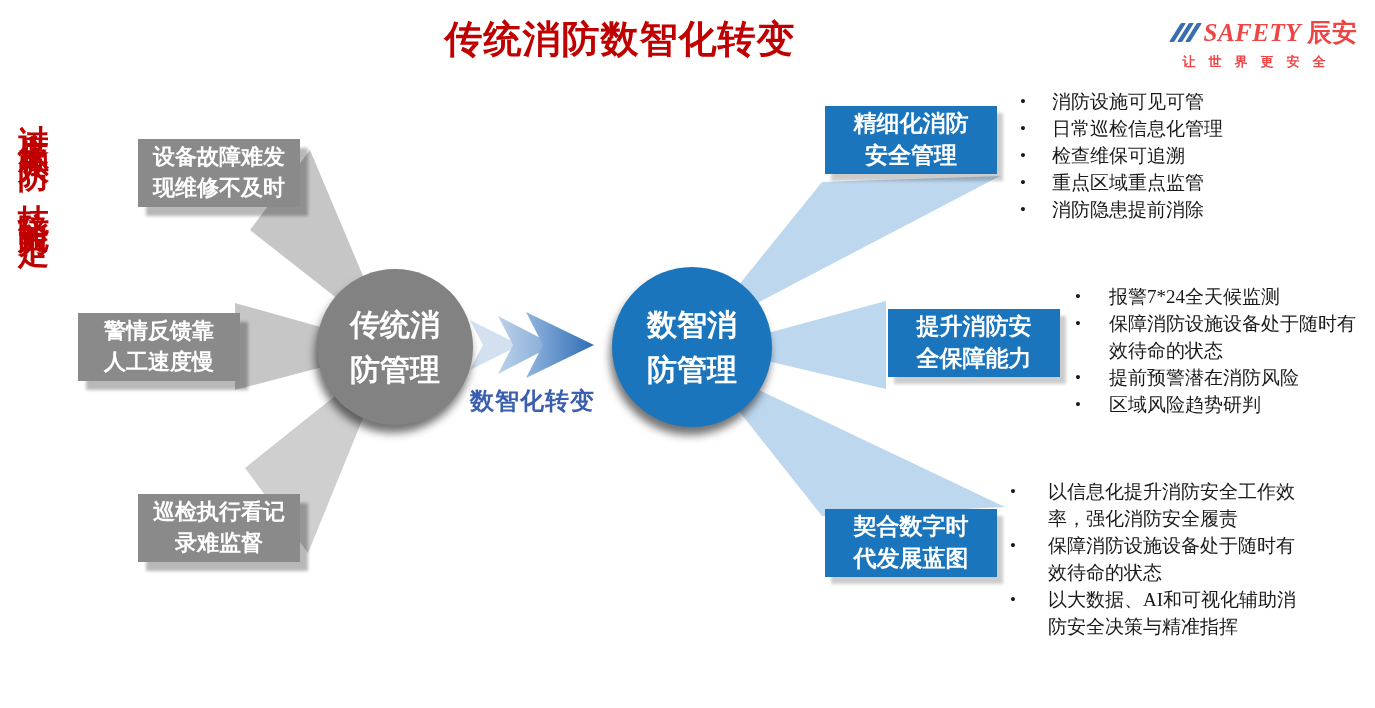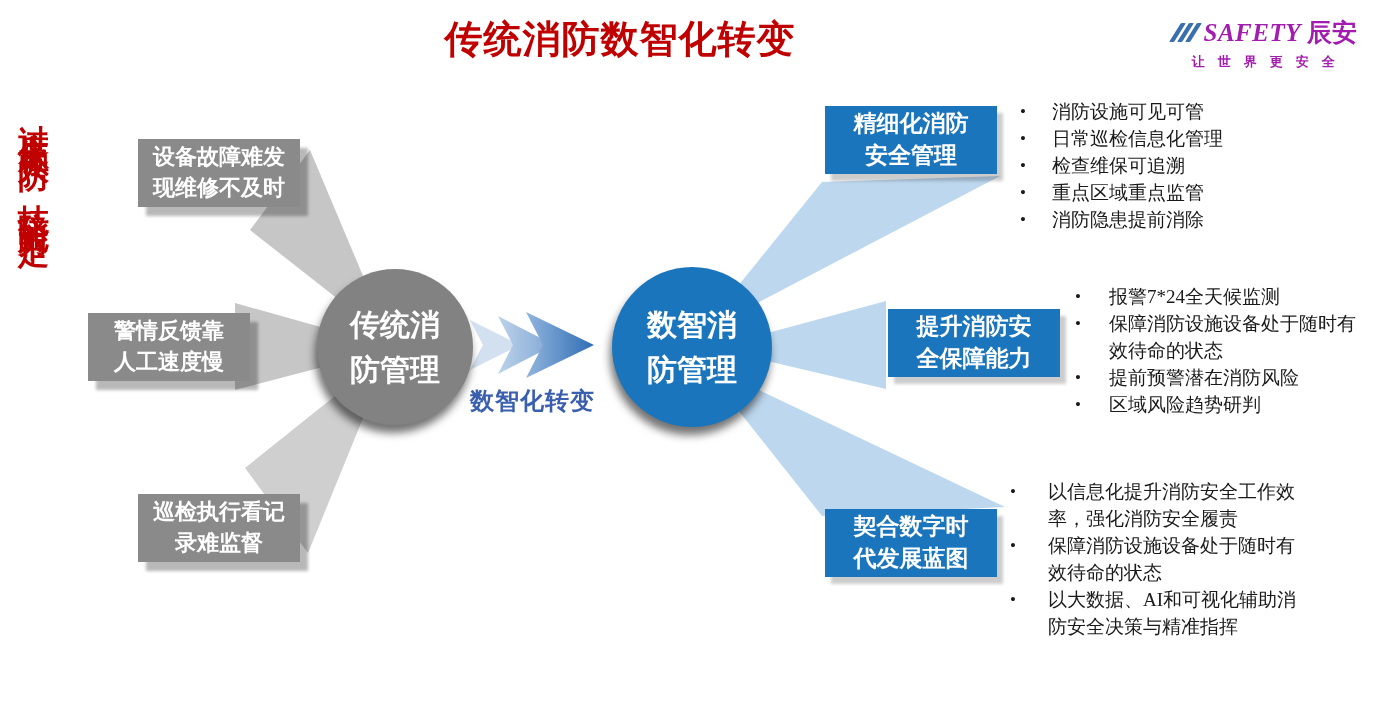--- a/index.html
+++ b/index.html
@@ -10,21 +10,21 @@
     overflow:hidden;
     font-family:Liberation Serif, serif;
   }
   
   .title{
     position:absolute;left:300px;top:14px;width:640px;
     text-align:center;font-size:38px;font-weight:bold;color:#C00000;
     letter-spacing:1px;z-index:2;
   }
   
-  .logo{position:absolute;right:18px;top:16px;text-align:center;color:#a21caf;z-index:2;}
+  .logo{position:absolute;right:18px;top:16px;text-align:left;color:#ef4444;z-index:2;}
   .logo-main{display:flex;align-items:center;justify-content:flex-end;font-weight:bold;font-size:25px;}
   .logo-slashes{display:inline-flex;align-items:center;margin-right:5px;}
   .slash{display:inline-block;width:5px;height:19px;background:#3A6FAF;transform:skewX(-32deg);margin-right:3px;border-radius:1px;}
   .logo-brand{font-style:italic;letter-spacing:0.5px;margin-right:6px;}
   .logo-brand-cn{font-style:normal;}
   .logo-tagline{font-size:13px;font-weight:bold;letter-spacing:13px;margin-top:4px;padding-left:8px;white-space:nowrap;}
   
   .left-vert{
     position:absolute;left:12px;top:100px;z-index:2;
     writing-mode:vertical-rl;text-orientation:upright;
@@ -33,42 +33,42 @@
   }
   
   .wedge-layer{position:absolute;left:0;top:0;z-index:0;}
   
   .node-box{
     position:absolute;display:flex;flex-direction:column;justify-content:center;
     text-align:center;color:#fff;font-weight:bold;line-height:1.4;z-index:2;
   }
   .gbox{width:162px;height:68px;background:#8A8A8A;font-size:22px;box-shadow:8px 9px 3px rgba(0,0,0,0.28);}
   .gbox1{left:138px;top:139px;}
-  .gbox2{left:88px;top:313px;}
+  .gbox2{left:78px;top:313px;}
   .gbox3{left:138px;top:494px;}
   .bbox{width:172px;height:68px;background:#1B75BC;font-size:23px;box-shadow:6px 7px 3px rgba(0,0,0,0.20);}
   .bbox1{left:825px;top:106px;}
   .bbox2{left:888px;top:309px;}
   .bbox3{left:825px;top:509px;}
   
   .circle{
     position:absolute;border-radius:50%;z-index:3;
     display:flex;flex-direction:column;align-items:center;justify-content:center;
     color:#fff;font-weight:bold;font-size:30px;line-height:1.5;text-align:center;
   }
   .gray-circle{left:317px;top:269px;width:156px;height:156px;background:#828282;box-shadow:-2px 8px 9px rgba(0,0,0,0.55);}
   .blue-circle{left:612px;top:267px;width:160px;height:160px;background:#1B75BC;box-shadow:-2px 8px 9px rgba(0,0,0,0.55);}
   
   .arrow-label{position:absolute;left:470px;top:385px;font-size:24px;font-weight:bold;color:#3A5FAE;z-index:2;letter-spacing:1px;}
   
   .blist{position:absolute;z-index:1;color:#1a1a1a;font-size:19px;line-height:27px;}
   .blist ul{list-style:none;margin:0;padding:0;}
   .blist li{position:relative;}
   .blist li::before{content:"\2022";position:absolute;font-size:17px;}
-  .blist1{left:1014px;top:98px;width:280px;}
+  .blist1{left:1014px;top:88px;width:280px;}
   .blist1 li{padding-left:38px;}
   .blist1 li::before{left:6px;}
   .blist2{left:1065px;top:283px;width:294px;}
   .blist2 li{padding-left:44px;}
   .blist2 li::before{left:10px;}
   .blist3{left:1005px;top:478px;width:293px;}
   .blist3 li{padding-left:43px;}
   .blist3 li::before{left:5px;}
   
   .bottom-label{

